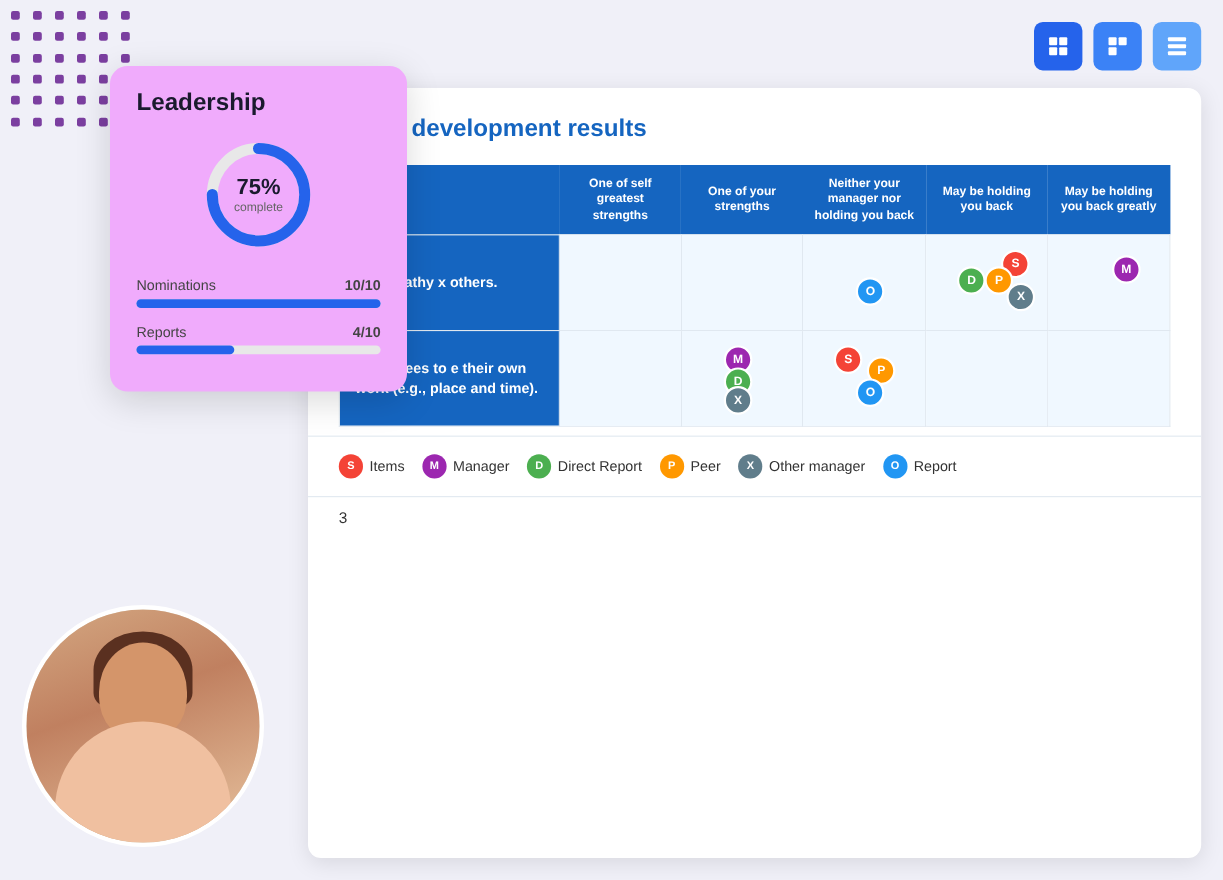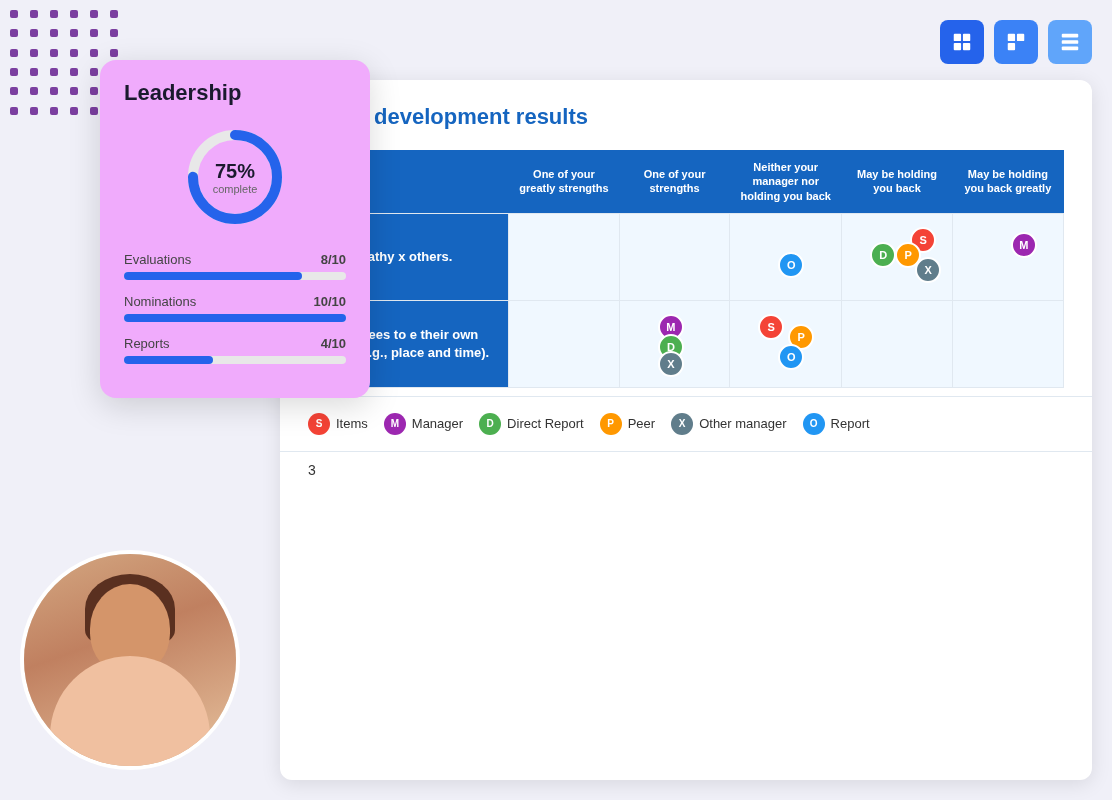--- a/index.html
+++ b/index.html
@@ -409,29 +409,20 @@
       <div class="donut-center-text">
         <span class="donut-percent">75%</span>
         <span class="donut-label">complete</span>
       </div>
     </div>
   </div>
 
   <div id="stats-container">
       <div class="stat-row">
     <div class="stat-header">
-      <span class="stat-name">Evaluations</span>
-      <span class="stat-value">8/10</span>
-    </div>
-    <div class="stat-bar-bg">
-      <div class="stat-bar-fill" style="width:80%"></div>
-    </div>
-  </div>
-      <div class="stat-row">
-    <div class="stat-header">
       <span class="stat-name">Nominations</span>
       <span class="stat-value">10/10</span>
     </div>
     <div class="stat-bar-bg">
       <div class="stat-bar-fill" style="width:100%"></div>
     </div>
   </div>
       <div class="stat-row">
     <div class="stat-header">
       <span class="stat-name">Reports</span>
@@ -455,21 +446,21 @@
 <div class="main-content">
   <div class="content-inner">
     <div class="page-title">
       <span>ary of development results</span>
     </div>
 
     <table class="results-table">
       <thead id="table-head">
           <tr>
             <th class="items-col">Items</th>
-            <th>One of your greatly strengths</th>
+            <th>One of self greatest strengths</th>
             <th>One of your strengths</th>
             <th>Neither your manager nor holding you back</th>
             <th>May be holding you back</th>
             <th>May be holding you back greatly</th>
           </tr>
         </thead>
       <tbody id="table-body">
           <tr>
             <td class="item-cell">es empathy x others.</td>
             <td class="data-cell"></td>

